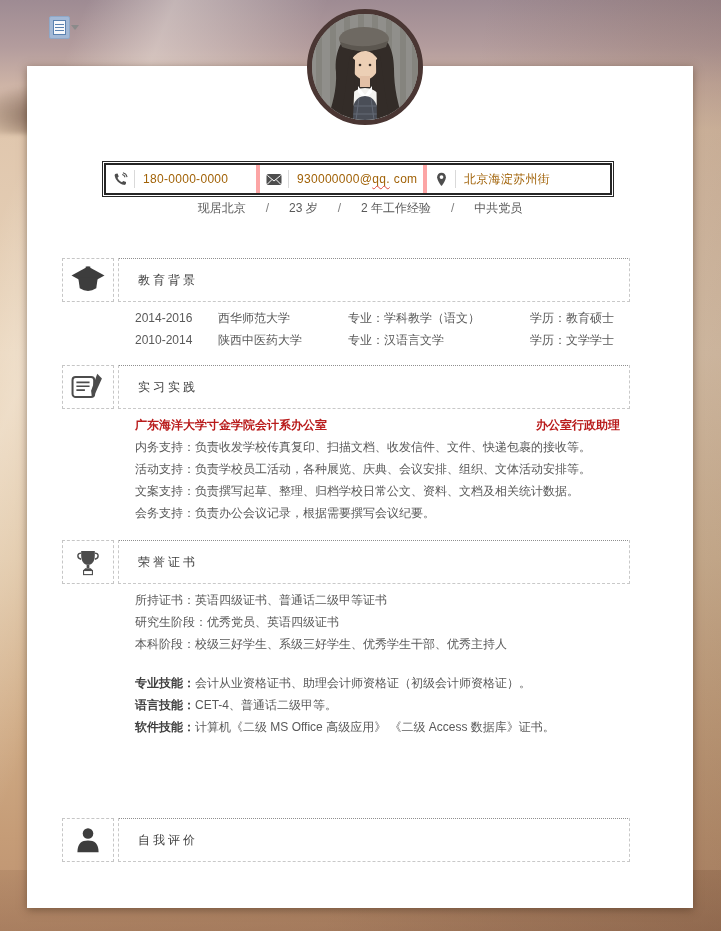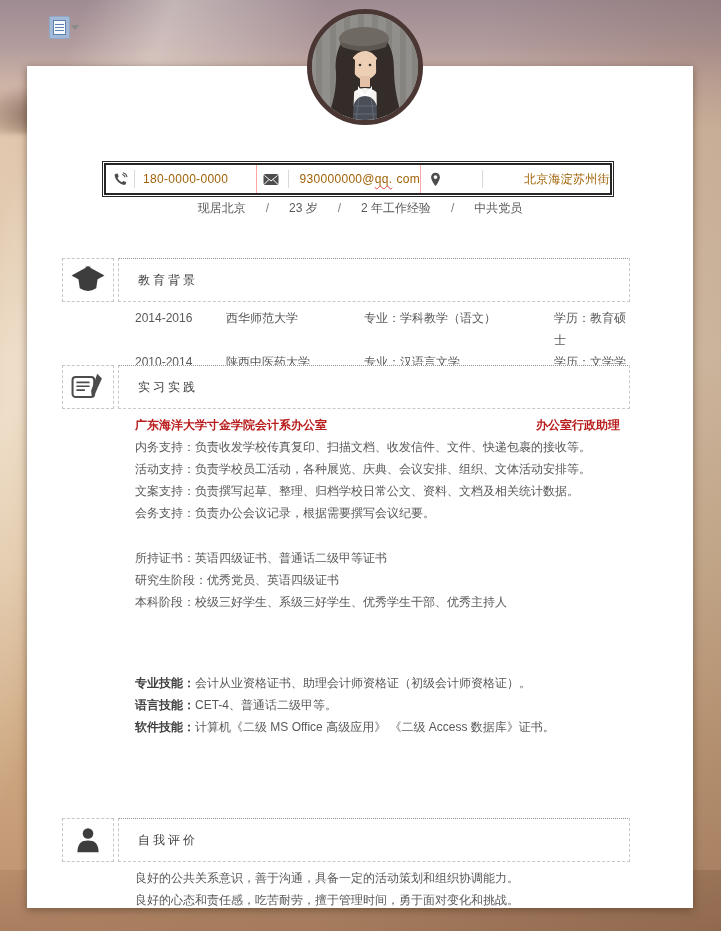--- a/index.html
+++ b/index.html
@@ -29,21 +29,21 @@
 
   
   .avatar{position:absolute;left:calc(50% - 53px);top:-57px;width:106px;height:106px;border-radius:50%;
     border:5px solid #4a3633;overflow:hidden;background:#908f8b;}
   .avatar svg{display:block;}
 
   
   .contact-bar{position:absolute;left:77px;top:97px;width:504px;height:28px;background:#fff;
     border:2px solid #262626;outline:1px solid #262626;outline-offset:1px;display:flex;align-items:stretch;}
   .cb-cell{display:flex;align-items:center;min-width:0;}
-  .cb-cell+.cb-cell{border-left:1px solid #fca5a5;justify-content:space-between;}
+  .cb-cell+.cb-cell{border-left:4px solid #fca5a5;}
   .cb-c1{width:150px;}.cb-c2{width:163px;}.cb-c3{flex:1;}
   .cb-ico{width:28px;display:flex;align-items:center;justify-content:center;flex:0 0 28px;}
   .cb-sep{width:1px;height:18px;background:#d9d9d9;flex:0 0 1px;}
   .cb-txt{padding-left:8px;font-size:12px;color:#a16207;letter-spacing:0.3px;white-space:nowrap;}
   .wavy{text-decoration:underline wavy #e0483e 1px;text-underline-offset:2px;}
   .em-suffix{margin-left:4px;}
 
   
   .summary{position:absolute;left:0;top:134px;width:100%;text-align:center;font-size:12px;color:#595959;}
   .summary .it{margin:0 6px;}
@@ -51,21 +51,21 @@
 
   
   .sec{position:absolute;left:0;width:100%;}
   .sec-head{position:relative;height:42px;}
   .icon-box{position:absolute;left:35px;top:0;width:50px;height:42px;border:1px dashed #c6c6c6;
     display:flex;align-items:center;justify-content:center;background:#fff;}
   .title-box{position:absolute;left:91px;top:0;width:510px;height:42px;border:1px dashed #c9c9c9;
     border-top:1px dotted #8f8f8f;background:#fff;display:flex;align-items:center;}
   .title-box h2{margin:0 0 0 19px;font-size:12px;font-weight:normal;color:#404040;letter-spacing:3px;}
   .content{margin:7px 0 0 108px;width:497px;font-size:12px;line-height:22px;color:#595959;}
-  .edu-row{display:flex;gap:8px;}
+  .edu-row{display:flex;}
   .edu-row .p{width:83px;}.edu-row .s{width:130px;}.edu-row .m{width:182px;}.edu-row .d{flex:1;}
   .job-head{display:flex;justify-content:space-between;font-weight:bold;color:#b91c1c;padding-right:12px;}
   .sk-line b{color:#404040;}
   .ln{display:block;}
 
   .s-edu{top:192px;} .s-int{top:299px;} .s-hon{top:474px;} .s-ski{top:599px;} .s-self{top:752px;}
 </style>
 </head>
 <body>
 
@@ -199,20 +199,34 @@
           <span>办公室行政助理</span>
         </div>
         <span class="ln">内务支持：负责收发学校传真复印、扫描文档、收发信件、文件、快递包裹的接收等。</span>
         <span class="ln">活动支持：负责学校员工活动，各种展览、庆典、会议安排、组织、文体活动安排等。</span>
         <span class="ln">文案支持：负责撰写起草、整理、归档学校日常公文、资料、文档及相关统计数据。</span>
         <span class="ln">会务支持：负责办公会议记录，根据需要撰写会议纪要。</span>
       </div>
     </section>
 
     <section class="sec s-hon">
+      <div class="sec-head">
+        <div class="icon-box">
+          <svg width="30" height="32" viewBox="0 0 44 40">
+              <path d="M12 4 H32 V10 C32 19 28 24 22 24 C16 24 12 19 12 10 Z" fill="#4c4c4c"></path>
+              <path d="M12 7 C6 7 5 14 12 16 M32 7 C38 7 39 14 32 16" stroke="#4c4c4c" stroke-width="2" fill="none"></path>
+              <rect x="20" y="24" width="4" height="5" fill="#4c4c4c"></rect>
+              <polygon points="15,32 29,32 26,29 18,29" fill="#4c4c4c"></polygon>
+              <rect x="15.5" y="32.5" width="13" height="6" fill="none" stroke="#4c4c4c" stroke-width="1.6"></rect>
+            </svg>
+        </div>
+        <div class="title-box">
+          <h2>荣誉证书</h2>
+        </div>
+      </div>
       <div class="content">
         <span class="ln">所持证书：英语四级证书、普通话二级甲等证书</span>
         <span class="ln">研究生阶段：优秀党员、英语四级证书</span>
         <span class="ln">本科阶段：校级三好学生、系级三好学生、优秀学生干部、优秀主持人</span>
       </div>
     </section>
 
     <section class="sec s-ski">
       <div class="content">
         <span class="ln sk-line"><b>专业技能：</b><span>会计从业资格证书、助理会计师资格证（初级会计师资格证）。</span></span>
@@ -226,20 +240,16 @@
         <div class="icon-box">
           <svg width="26" height="30" viewBox="0 0 32 34">
               <circle cx="16" cy="9" r="6.5" fill="#3d3d3d"></circle>
               <path d="M3 32 C3 21 8 17.5 16 17.5 C24 17.5 29 21 29 32 Z" fill="#3d3d3d"></path>
             </svg>
         </div>
         <div class="title-box">
           <h2>自我评价</h2>
         </div>
       </div>
-      <div class="content">
-        <span class="ln">良好的公共关系意识，善于沟通，具备一定的活动策划和组织协调能力。</span>
-        <span class="ln">良好的心态和责任感，吃苦耐劳，擅于管理时间，勇于面对变化和挑战。</span>
-      </div>
     </section>
 
   </div>
 </div>
 
 </body></html>

